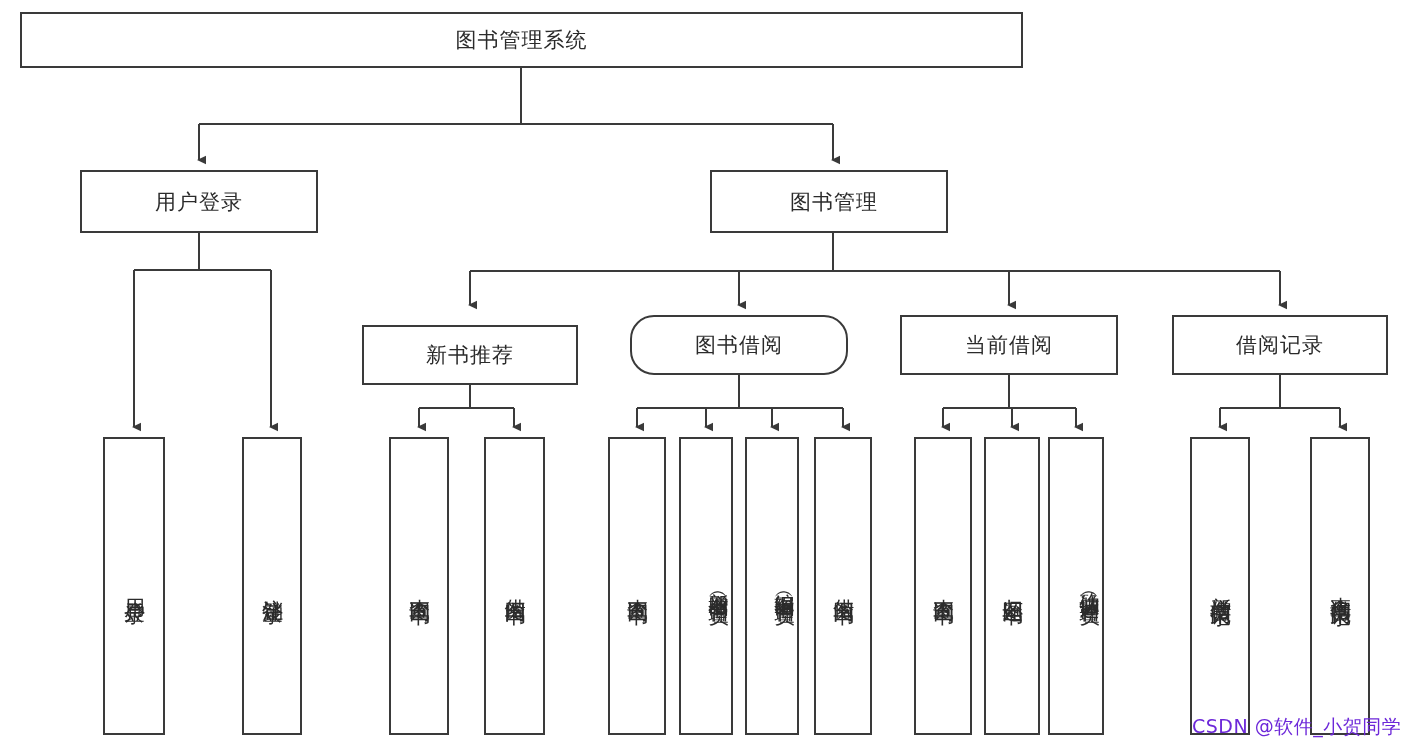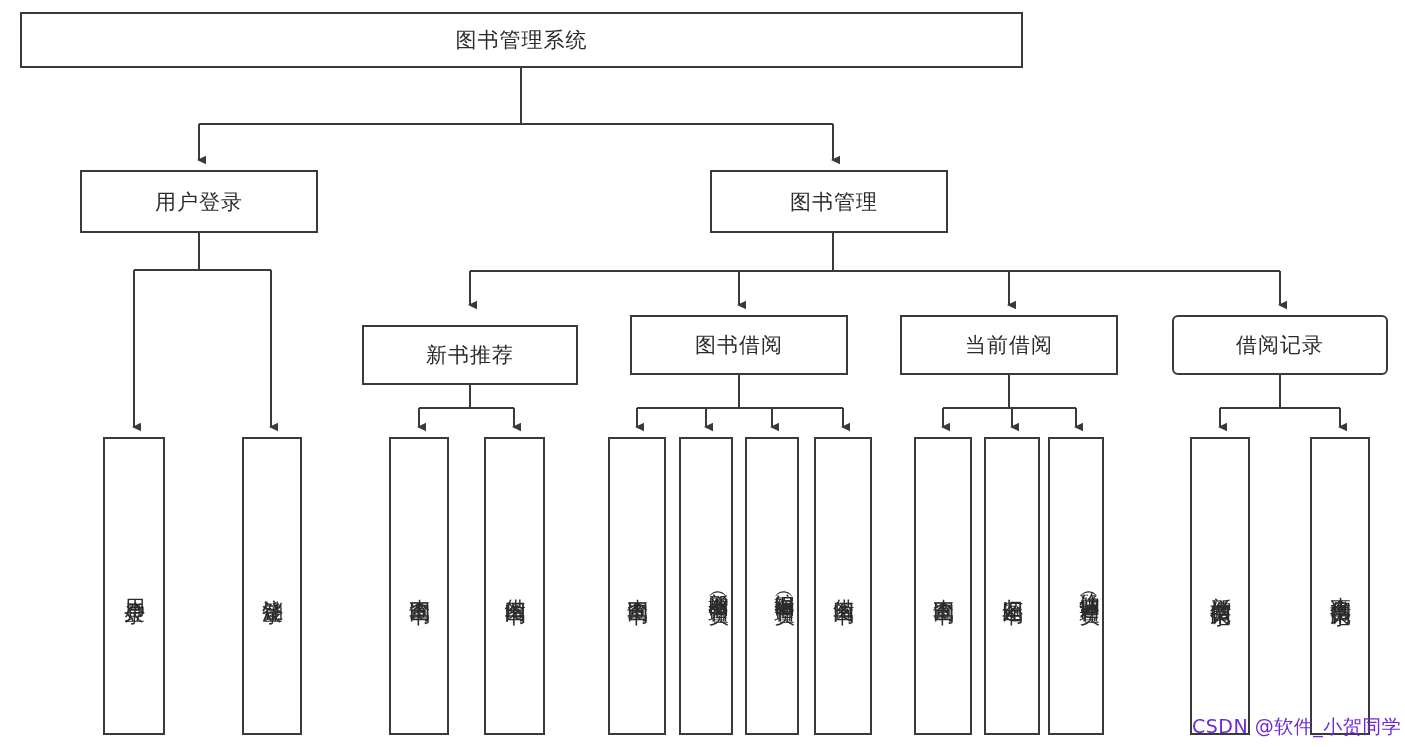--- a/index.html
+++ b/index.html
@@ -79,29 +79,29 @@
   </div>
 
   <div class="node horiz" style="left:710px;top:170px;width:238px;height:63px;padding-left:10px;">
     <span>图书管理</span>
   </div>
 
   <div class="node horiz" style="left:362px;top:325px;width:216px;height:60px;">
     <span>新书推荐</span>
   </div>
 
-  <div class="node horiz" style="left:630px;top:315px;width:218px;height:60px;">
+  <div class="node horiz" style="left:630px;top:315px;width:218px;height:60px;border-radius:24px;">
     <span>图书借阅</span>
   </div>
 
   <div class="node horiz" style="left:900px;top:315px;width:218px;height:60px;text-align:right;">
     <span>当前借阅</span>
   </div>
 
-  <div class="node horiz" style="left:1172px;top:315px;width:216px;height:60px;border-radius:6px;">
+  <div class="node horiz" style="left:1172px;top:315px;width:216px;height:60px;">
     <span>借阅记录</span>
   </div>
 
   <div class="node vert mid" style="left:103px;top:437px;width:62px;height:298px;">
     <span>用户登录</span>
   </div>
 
   <div class="node vert mid" style="left:242px;top:437px;width:60px;height:298px;">
     <span>注销登录</span>
   </div>

